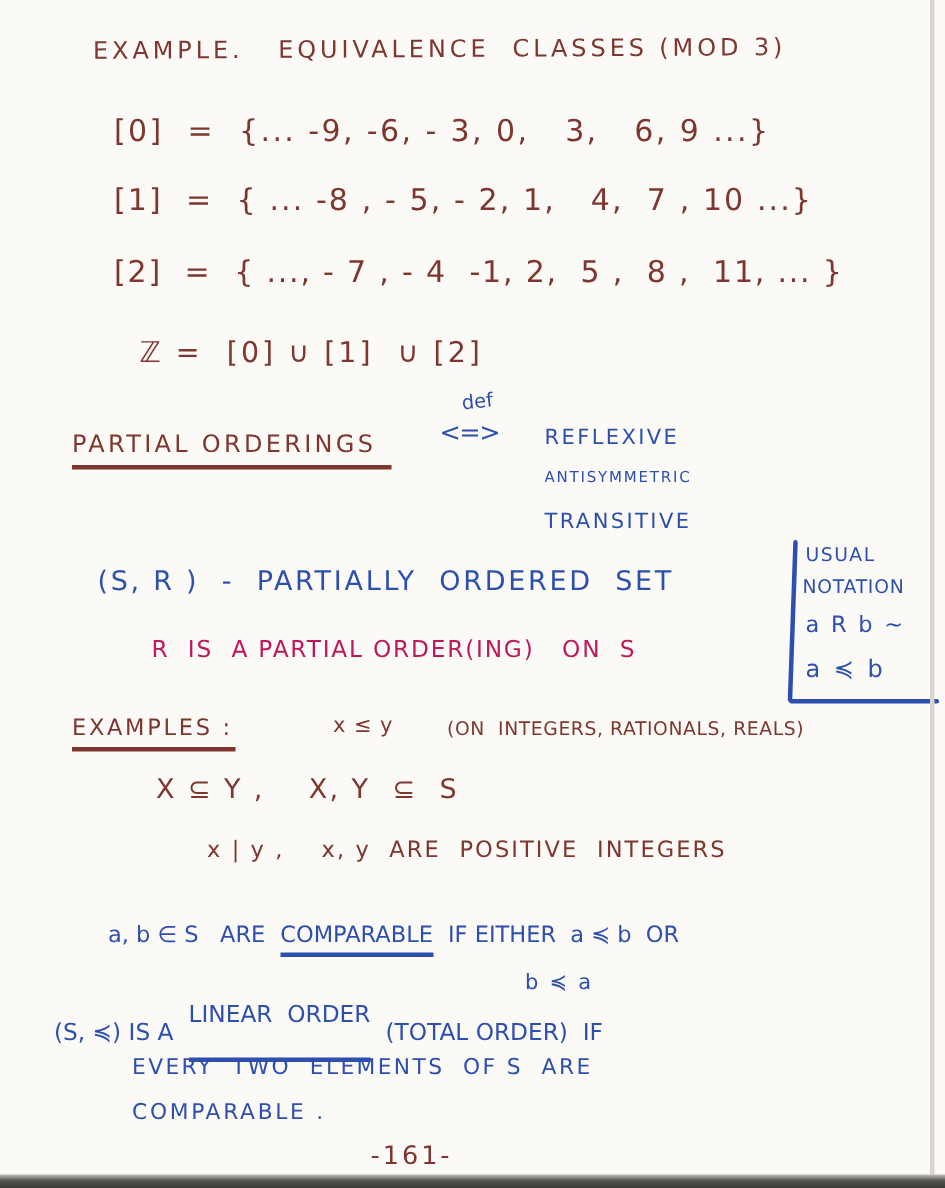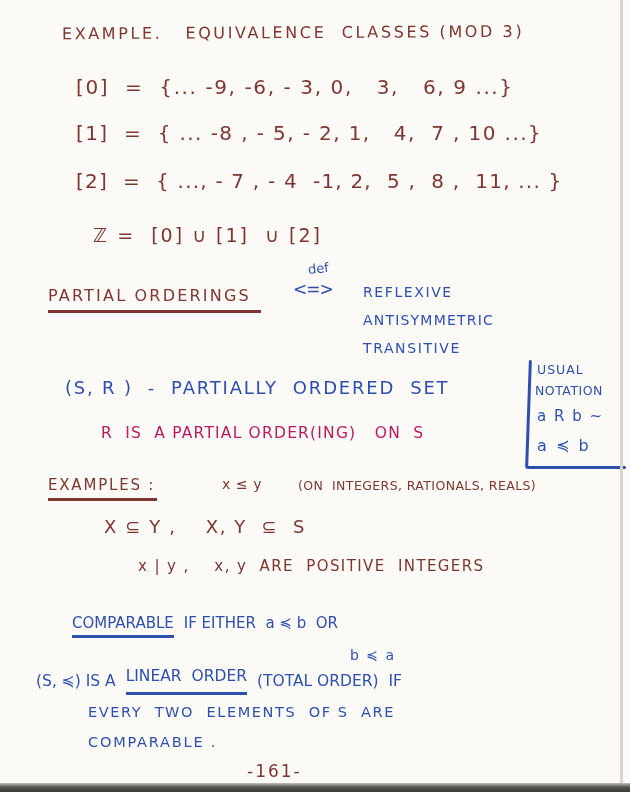--- a/index.html
+++ b/index.html
@@ -20,21 +20,21 @@
   .cls0{left:76px;top:76px;font-size:20px;letter-spacing:1.6px;}
   .cls1{left:76px;top:122px;font-size:20px;letter-spacing:1.4px;}
   .cls2{left:76px;top:170px;font-size:20px;letter-spacing:1.2px;}
   .union{left:93px;top:225px;font-size:19px;letter-spacing:2px;}
 
   .po-heading{left:48px;top:287px;font-size:16px;letter-spacing:2.2px;
     border-bottom:3px solid #7e362f;padding:0 10px 5px 0;}
   .def-label{left:308px;top:262px;font-size:13px;transform:rotate(-6deg);}
   .iff-arrow{left:293px;top:280px;font-size:17px;letter-spacing:-1px;}
   .prop1{left:363px;top:285px;font-size:14px;letter-spacing:1.6px;}
-  .prop2{left:363px;top:313px;font-size:14px;letter-spacing:1.2px;}
+  .prop2{left:363px;top:313px;font-size:10px;letter-spacing:1.2px;}
   .prop3{left:363px;top:341px;font-size:14px;letter-spacing:1.6px;}
 
   .poset{left:65px;top:378px;font-size:18px;letter-spacing:1.8px;}
   .order-line{left:101px;top:425px;font-size:15.5px;letter-spacing:1.2px;}
 
   .bracket{position:absolute;left:527px;top:360px;width:3px;height:108px;
     background:#2d4fae;border-radius:2px;transform:rotate(2deg);}
   .not1{left:537px;top:363px;font-size:12.5px;letter-spacing:1px;}
   .not2{left:535px;top:384px;font-size:12.5px;letter-spacing:0.5px;}
   .not3{left:537px;top:408px;font-size:15px;letter-spacing:1.5px;}
@@ -46,21 +46,21 @@
     border-bottom:3px solid #7e362f;padding:0 2px 4px 0;}
   .ex1{left:222px;top:477px;font-size:14px;letter-spacing:0.6px;}
   .ex1-note{left:298px;top:479px;font-size:12.5px;letter-spacing:0.4px;}
   .ex2{left:72px;top:517px;font-size:18px;letter-spacing:1.6px;margin-left:32px;}
   .ex3{left:138px;top:558px;font-size:15px;letter-spacing:1.4px;}
 
   .cmp1{left:72px;top:615px;font-size:15px;display:flex;gap:10px;}
   .cmp1 .u{border-bottom:3px solid #2d4fae;padding-bottom:3px;}
   .bleqa{left:350px;top:648px;font-size:14px;letter-spacing:1.5px;}
   .cmp2{left:36px;top:668px;font-size:15.5px;display:flex;gap:10px;align-items:center;}
-  .cmp2 .u{border-bottom:3px solid #2d4fae;padding-bottom:7px;}
+  .cmp2 .u{border-bottom:3px solid #2d4fae;padding-bottom:20px;}
   .cmp3{left:88px;top:705px;font-size:14.5px;letter-spacing:1.6px;}
   .cmp4{left:88px;top:735px;font-size:14.5px;letter-spacing:1.8px;}
 
   .pagenum{left:247px;top:762px;font-size:17px;letter-spacing:2px;}
 
   .scan-right{position:absolute;left:620px;top:0;width:3px;height:792px;background:#d8d5d0;}
   .scan-bottom{position:absolute;left:0;bottom:0;width:630px;height:9px;
     background:linear-gradient(to bottom,#c2c0bc 0%,#56544f 45%,#3b3a36 100%);}
 </style>
 </head>
@@ -92,20 +92,21 @@
   <div class="hw blue not4">a ≼ b</div>
   <div class="not-underline"></div>
 
   <div class="hw maroon ex-heading">EXAMPLES :</div>
   <div class="hw maroon ex1">x ≤ y</div>
   <div class="hw maroon ex1-note">(ON  INTEGERS, RATIONALS, REALS)</div>
   <div class="hw maroon ex2">X ⊆ Y ,    X, Y  ⊆  S</div>
   <div class="hw maroon ex3">x | y ,    x, y  ARE  POSITIVE  INTEGERS</div>
 
   <div class="hw blue cmp1">
+    <span>a, b ∈ S   ARE</span>
     <span class="u">COMPARABLE</span>
     <span>IF EITHER  a ≼ b  OR</span>
   </div>
   <div class="hw blue bleqa">b ≼ a</div>
   <div class="hw blue cmp2">
     <span>(S, ≼) IS A</span>
     <span class="u">LINEAR  ORDER</span>
     <span>(TOTAL ORDER)  IF</span>
   </div>
   <div class="hw blue cmp3">EVERY  TWO  ELEMENTS  OF S  ARE</div>

